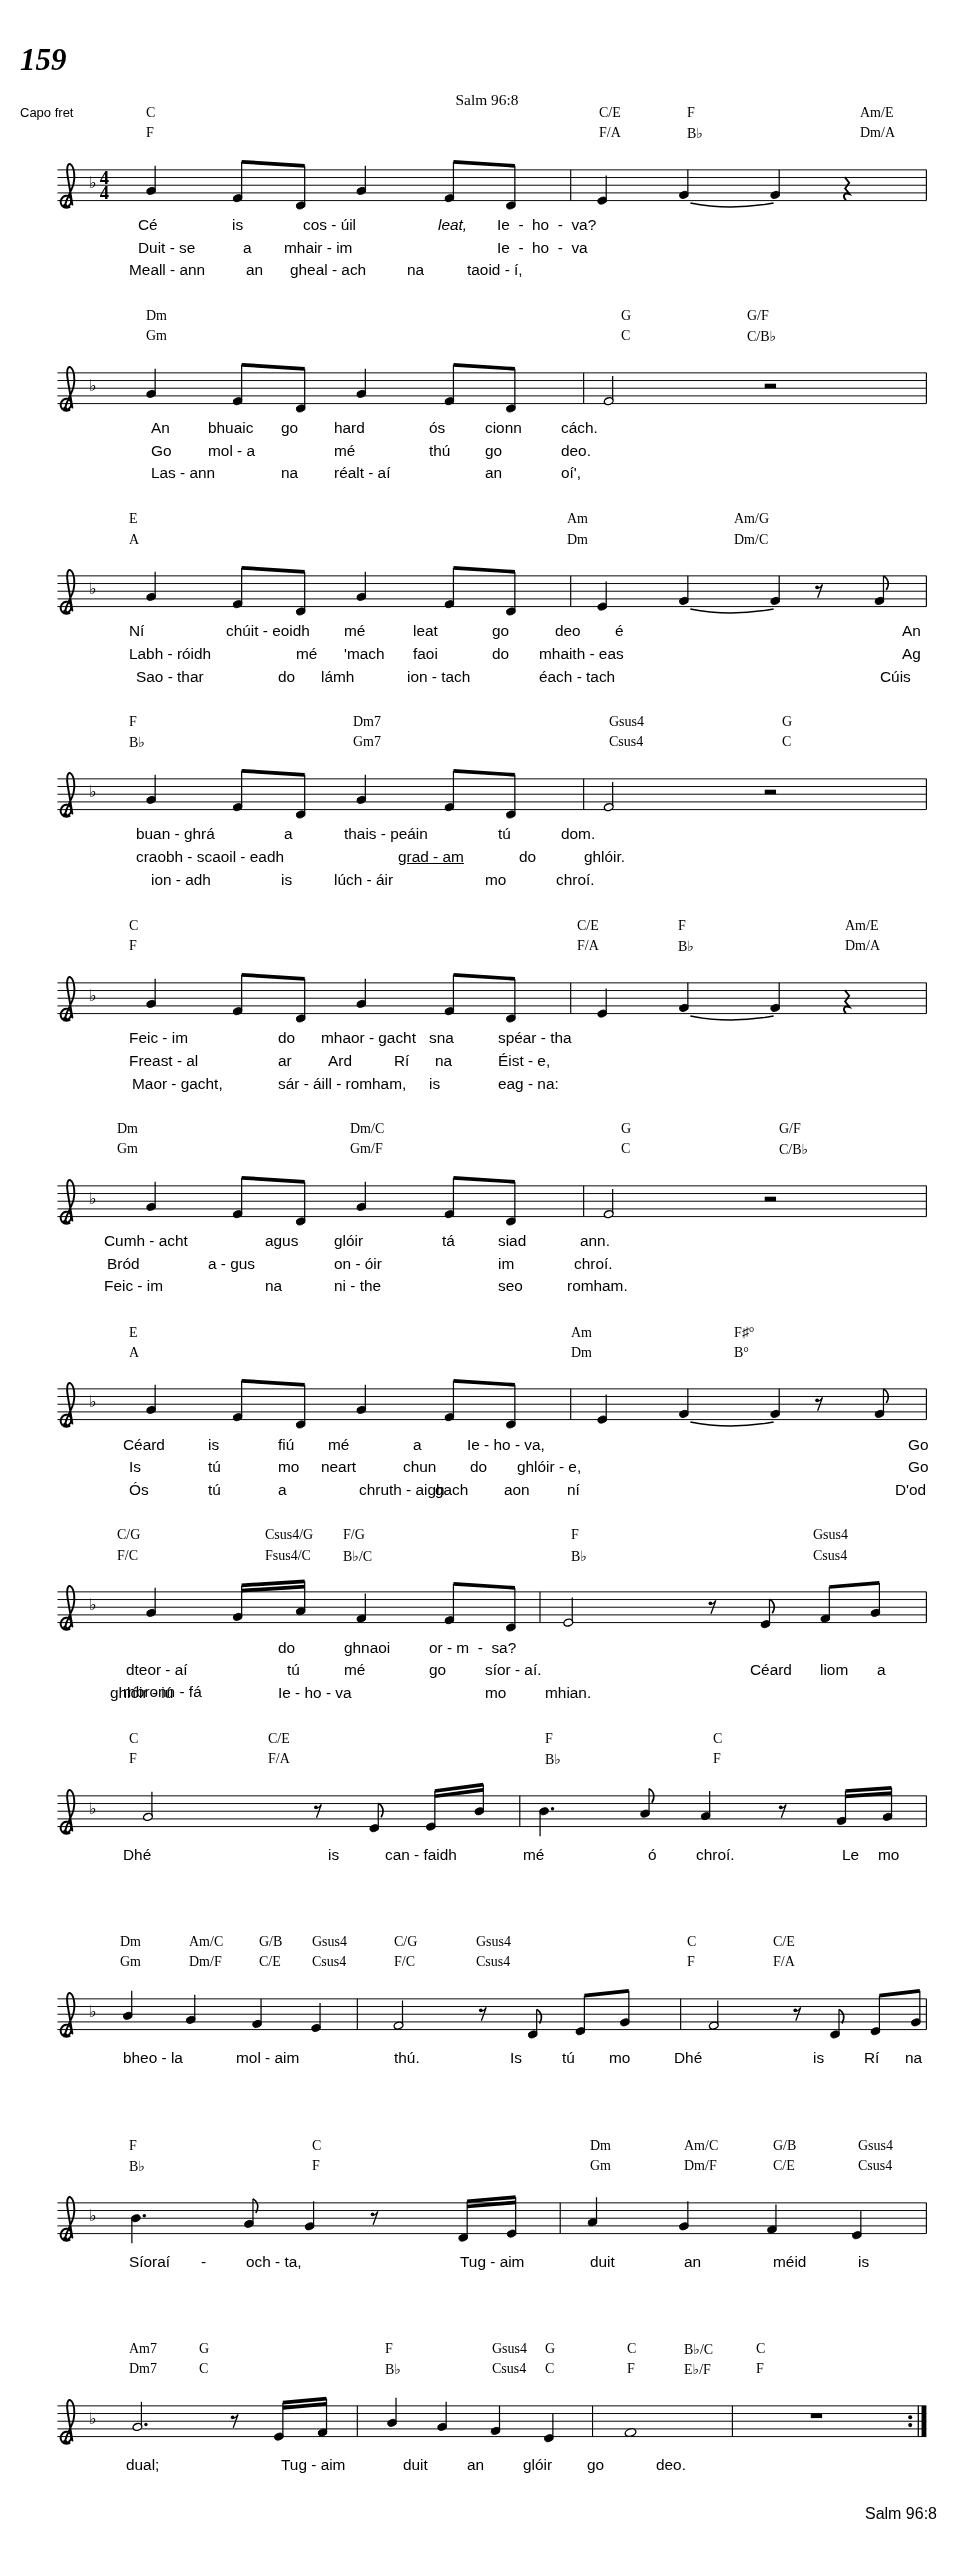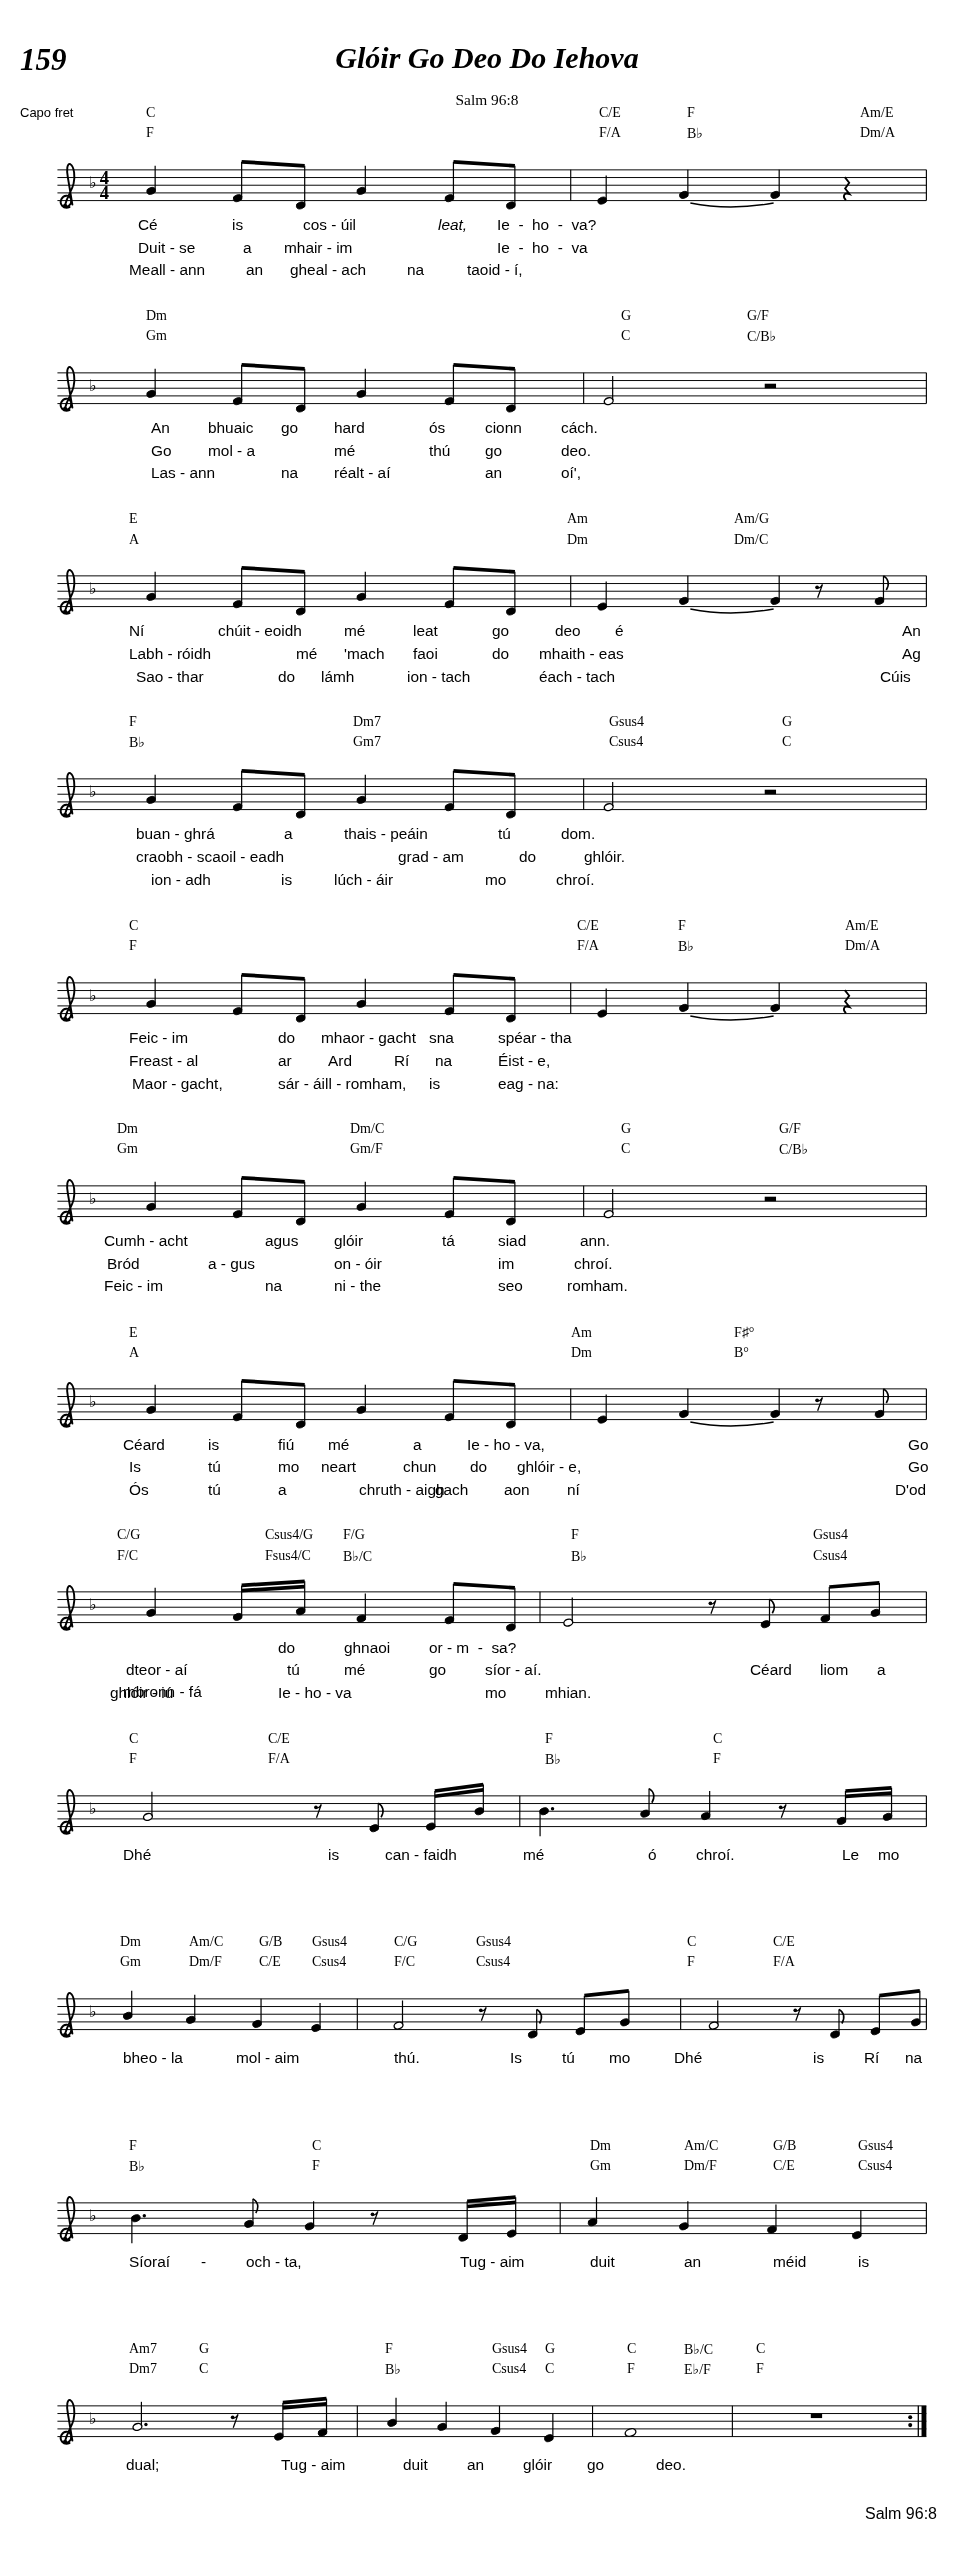--- a/index.html
+++ b/index.html
@@ -15,21 +15,20 @@
   .lyr{position:absolute;font:15.4px "Liberation Sans",sans-serif;white-space:pre;}
   .stave{position:absolute;left:45px;width:893px;height:97px;}
   .footer{position:absolute;right:37px;top:2505px;font:16px "Liberation Sans",sans-serif;}
   svg{display:block;}
 </style>
 </head>
 <body>
 
 <div id="score">
   <div class="num">159</div>
-  <div class="title">Glóir Go Deo Do Iehova</div>
   <div class="subtitle">Salm 96:8</div>
   <div class="capolabel" id="capoLabel" style="top: 105px;">Capo fret</div>
   <div id="systems">
       <div class="chord" style="left: 146px; top: 105px;">C</div>
       <div class="chord" style="left: 146px; top: 125px;">F</div>
       <div class="chord" style="left: 599px; top: 105px;">C/E</div>
       <div class="chord" style="left: 599px; top: 125px;">F/A</div>
       <div class="chord" style="left: 687px; top: 105px;">F</div>
       <div class="chord" style="left: 687px; top: 125px;">B♭</div>
       <div class="chord" style="left: 860px; top: 105px;">Am/E</div>
@@ -145,21 +144,21 @@
         </g>
         <rect x="888" y="45.4" width="14" height="5.6" fill="#000"></rect>
       </svg>
       <div class="chord" style="left: 129px; top: 511px;">E</div>
       <div class="chord" style="left: 129px; top: 532px;">A</div>
       <div class="chord" style="left: 567px; top: 511px;">Am</div>
       <div class="chord" style="left: 567px; top: 532px;">Dm</div>
       <div class="chord" style="left: 734px; top: 511px;">Am/G</div>
       <div class="chord" style="left: 734px; top: 532px;">Dm/C</div>
       <div class="lyr" style="left: 129px; top: 622px;">Ní</div>
-      <div class="lyr" style="left: 218px; top: 622px;">chúit - eoidh</div>
+      <div class="lyr" style="left: 226px; top: 622px;">chúit - eoidh</div>
       <div class="lyr" style="left: 344px; top: 622px;">mé</div>
       <div class="lyr" style="left: 413px; top: 622px;">leat</div>
       <div class="lyr" style="left: 492px; top: 622px;">go</div>
       <div class="lyr" style="left: 555px; top: 622px;">deo</div>
       <div class="lyr" style="left: 615px; top: 622px;">é</div>
       <div class="lyr" style="left: 902px; top: 622px;">An</div>
       <div class="lyr" style="left: 129px; top: 645px;">Labh - róidh</div>
       <div class="lyr" style="left: 296px; top: 645px;">mé</div>
       <div class="lyr" style="left: 344px; top: 645px;">'mach</div>
       <div class="lyr" style="left: 413px; top: 645px;">faoi</div>
@@ -221,21 +220,21 @@
       <div class="chord" style="left: 609px; top: 714px;">Gsus4</div>
       <div class="chord" style="left: 609px; top: 734px;">Csus4</div>
       <div class="chord" style="left: 782px; top: 714px;">G</div>
       <div class="chord" style="left: 782px; top: 734px;">C</div>
       <div class="lyr" style="left: 136px; top: 825px;">buan - ghrá</div>
       <div class="lyr" style="left: 284px; top: 825px;">a</div>
       <div class="lyr" style="left: 344px; top: 825px;">thais - peáin</div>
       <div class="lyr" style="left: 498px; top: 825px;">tú</div>
       <div class="lyr" style="left: 561px; top: 825px;">dom.</div>
       <div class="lyr" style="left: 136px; top: 848px;">craobh - scaoil - eadh</div>
-      <div class="lyr" style="left: 398px; top: 848px;">grad - am</div>
+      <div class="lyr" style="left: 398px; top: 848px; text-decoration: underline;">grad - am</div>
       <div class="lyr" style="left: 519px; top: 848px;">do</div>
       <div class="lyr" style="left: 584px; top: 848px;">ghlóir.</div>
       <div class="lyr" style="left: 151px; top: 871px;">ion - adh</div>
       <div class="lyr" style="left: 281px; top: 871px;">is</div>
       <div class="lyr" style="left: 334px; top: 871px;">lúch - áir</div>
       <div class="lyr" style="left: 485px; top: 871px;">mo</div>
       <div class="lyr" style="left: 556px; top: 871px;">chroí.</div>
       <svg class="stave" width="893" height="97" viewBox="0 0 1100 120" style="position: absolute; left: 45px; top: 753px;">
         <line x1="13" y1="32" x2="1088" y2="32" stroke="#000" stroke-width="1.2"></line>
         <line x1="13" y1="41.5" x2="1088" y2="41.5" stroke="#000" stroke-width="1.2"></line>

